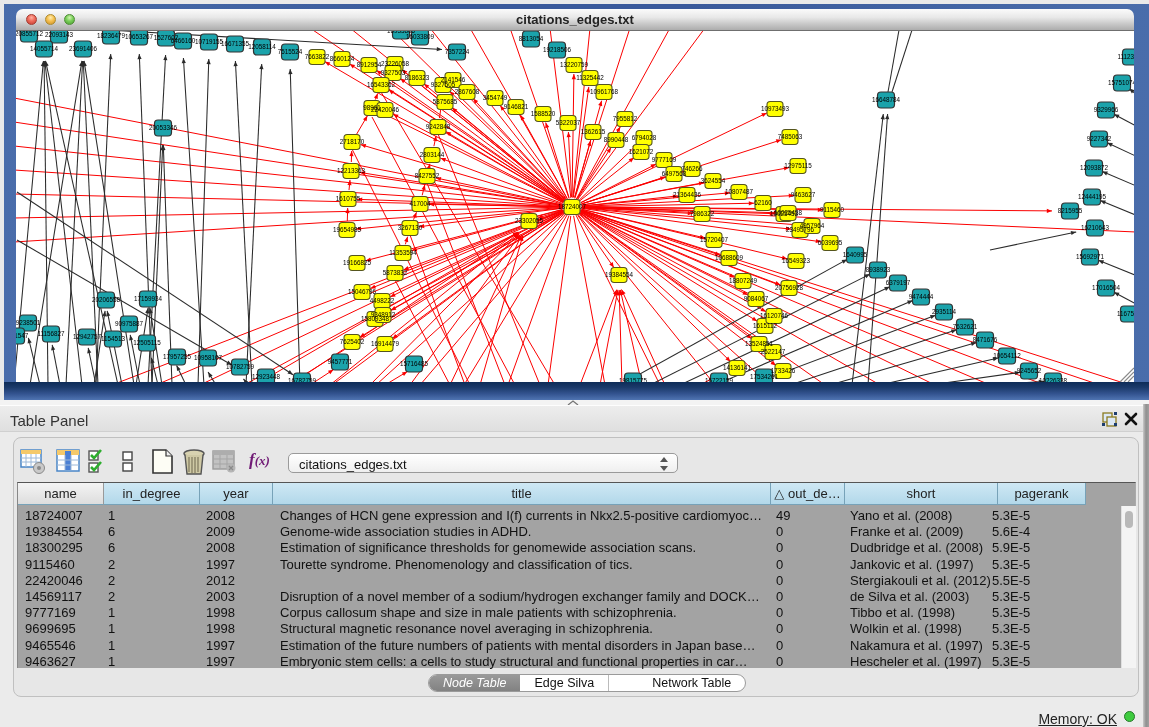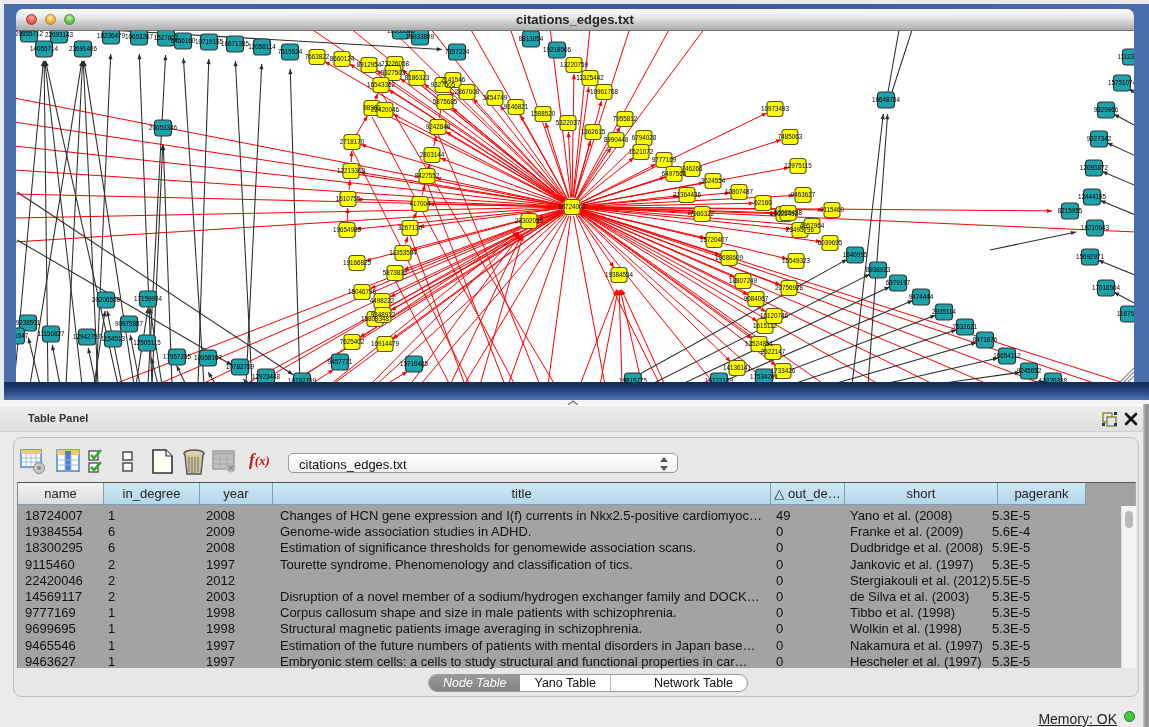--- a/index.html
+++ b/index.html
@@ -15,21 +15,21 @@
   font-size:13px; font-weight:bold; color:#232323; }
 .tl { position:absolute; top:4.5px; width:11px; height:11px; border-radius:50%; }
 #tl1 { left:10px; background:radial-gradient(circle at 50% 30%,#ffb0a0 0%,#ee6a5a 45%,#c33c30 100%); border:1px solid #a53b30;}
 #tl2 { left:29px; background:radial-gradient(circle at 50% 30%,#ffeeb0 0%,#f5bf4f 45%,#cd8f27 100%); border:1px solid #ad8b2d;}
 #tl3 { left:48px; background:radial-gradient(circle at 50% 30%,#d2f5b0 0%,#79ce59 45%,#4b9e31 100%); border:1px solid #4e8c35;}
 #canvas { position:absolute; left:16px; top:31px; width:1118px; height:351px;
   background:#fff; overflow:hidden; }
 #tpdivider { position:absolute; left:0; top:400px; width:1149px; height:5px; background:#f3f3f3; }
 #tphead { position:absolute; left:0; top:405px; width:1149px; height:27px;
   background:linear-gradient(#ededed,#dfdfdf); border-top:1px solid #fdfdfd; border-bottom:1px solid #d0d0d0;}
-#tphead .t { position:absolute; left:28px; top:6px; font-size:11px; color:#333;font-weight:bold; }
+#tphead .t { position:absolute; left:10px; top:6px; font-size:15px; color:#333; }
 #tpbody { position:absolute; left:0; top:432px; width:1149px; height:295px; background:#ebebeb; }
 #panel { position:absolute; left:13px; top:437px; width:1126px; height:260px;
   background:#e7e7e7; border:1px solid #c0c0c0; border-radius:8px; }
 #combo { position:absolute; left:288px; top:453px; width:390px; height:20px;
   background:linear-gradient(#ffffff,#efefef); border:1px solid #9a9a9a; border-radius:5px; }
 #combo .txt { position:absolute; left:10px; top:3px; font-size:13px; color:#111; }
 #tablewrap { position:absolute; left:17px; top:482px; width:1119px; height:186px;
   background:#a3a3a3; border-top:1px solid #555; border-left:1px solid #888; border-right:1px solid #aaa; }
 .hr { position:absolute; left:0; top:0; height:22px; width:1068px; }
 .hc { position:absolute; top:0; height:22px; background:linear-gradient(#cfe8f4,#b2d8ea);
@@ -759,21 +759,21 @@
  <path d="M7 8v15M10 8v16M13 8v16M16 8v15" stroke="#8a8468" stroke-width="1.4"></path>
 </svg>
 <svg class="icon" width="26" height="26" style="left:212px">
  <rect x="1" y="2" width="21" height="18" fill="#c2c2c2" stroke="#9a9a9a" stroke-width="1.4"></rect>
  <rect x="1" y="2" width="21" height="4" fill="#adadad"></rect>
  <path d="M1 10h21M1 15h21M8 6v14M15 6v14" stroke="#a5a5a5" stroke-width="1"></path>
  <circle cx="19" cy="19" r="4.5" fill="#b5b5b5"></circle>
  <path d="M17 17l4 4M21 17l-4 4" stroke="#8a8a8a" stroke-width="1.4"></path>
 </svg>
 <div style="position:absolute;left:249px;top:450px;font-family:'Liberation Serif',serif;
- font-style:italic;font-weight:bold;font-size:17px;color:#b91c1c;">f<span style="font-size:13px">(x)</span></div>
+ font-style:italic;font-weight:bold;font-size:17px;color:#701a75;">f<span style="font-size:13px">(x)</span></div>
 <div id="combo">
     <span class="txt">citations_edges.txt</span>
 <svg width="10" height="14" style="position:absolute;right:8px;top:3px">
  <polygon points="5,0 9,5 1,5" fill="#555"></polygon>
       <polygon points="5,14 9,9 1,9" fill="#555"></polygon>
 </svg>
   </div>
 <div id="tablewrap">
  <div class="hr">
   <div class="hc hc0">name</div>
@@ -844,21 +844,21 @@
         <div class="c c2">1998</div>
         <div class="c c3">Corpus callosum shape and size in male patients with schizophrenia.</div>
         <div class="c c4">0</div>
         <div class="c c5">Tibbo et al. (1998)</div>
         <div class="c c6">5.3E-5</div>
       </div>
       <div class="tr" style="top:113.4px">
         <div class="c c0">9699695</div>
         <div class="c c1">1</div>
         <div class="c c2">1998</div>
-        <div class="c c3">Structural magnetic patients image averaging in schizophrenia.</div>
+        <div class="c c3">Structural magnetic resonance novel averaging in schizophrenia.</div>
         <div class="c c4">0</div>
         <div class="c c5">Wolkin et al. (1998)</div>
         <div class="c c6">5.3E-5</div>
       </div>
       <div class="tr" style="top:129.6px">
         <div class="c c0">9465546</div>
         <div class="c c1">1</div>
         <div class="c c2">1997</div>
         <div class="c c3">Estimation of the future numbers of patients with mental disorders in Japan base…</div>
         <div class="c c4">0</div>
@@ -874,17 +874,17 @@
         <div class="c c5">Hescheler et al. (1997)</div>
         <div class="c c6">5.3E-5</div>
       </div>
  </div>
  <div id="sb">
       <div id="sbthumb"></div>
     </div>
 </div>
 <div id="tabs">
     <div class="sel">Node Table</div>
-    <div>Yano Table</div>
+    <div>Edge Silva</div>
     <div class="d">Network Table</div>
   </div>
 <div id="status">Memory: OK</div>
 <div id="memdot"></div>
 <div id="rstrip"></div>
 </body></html>

